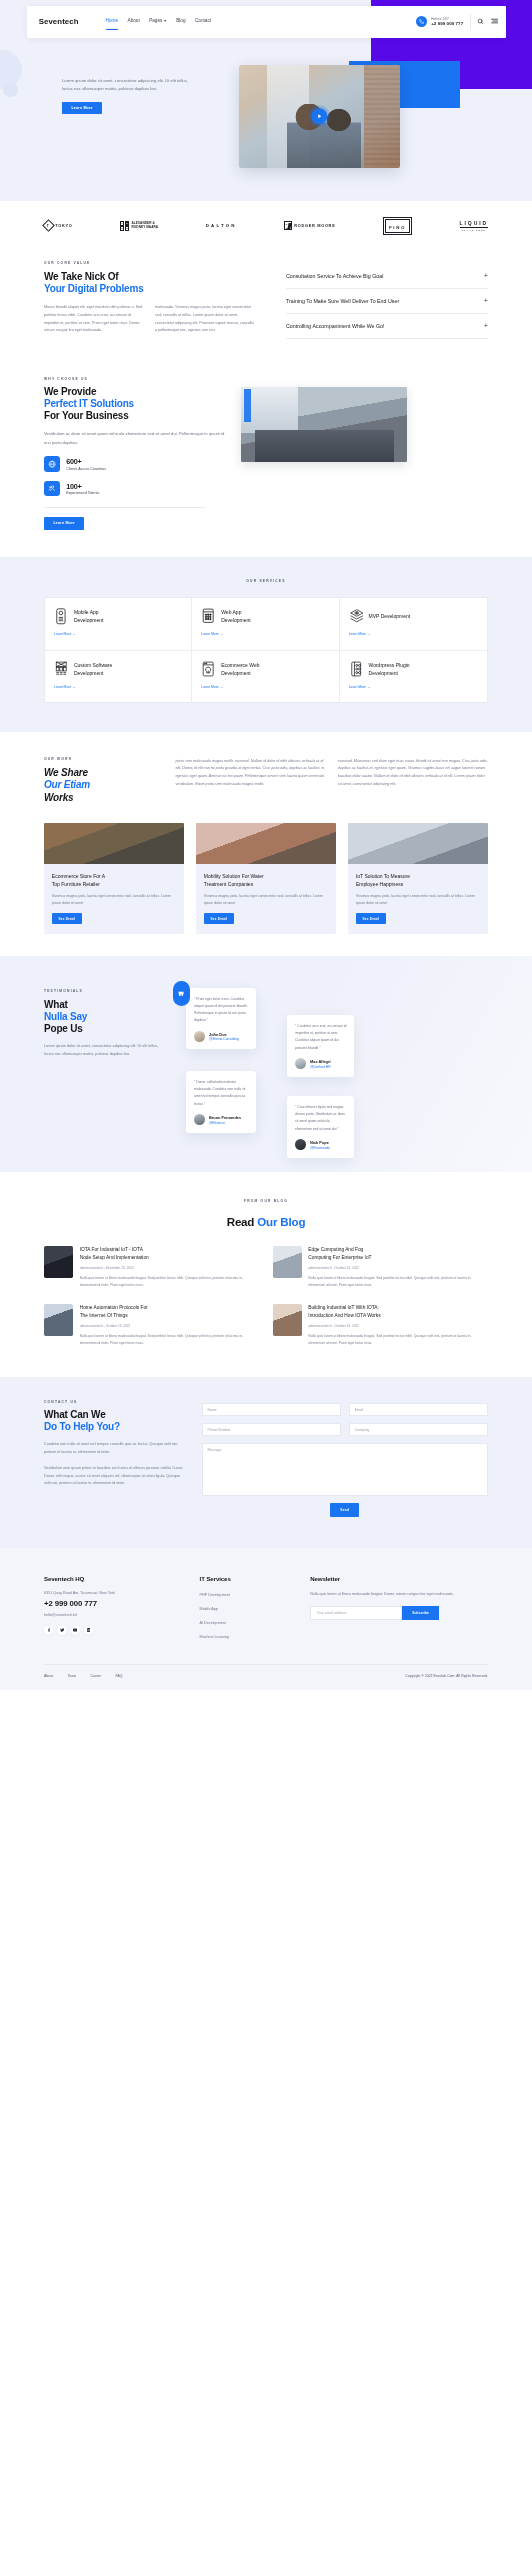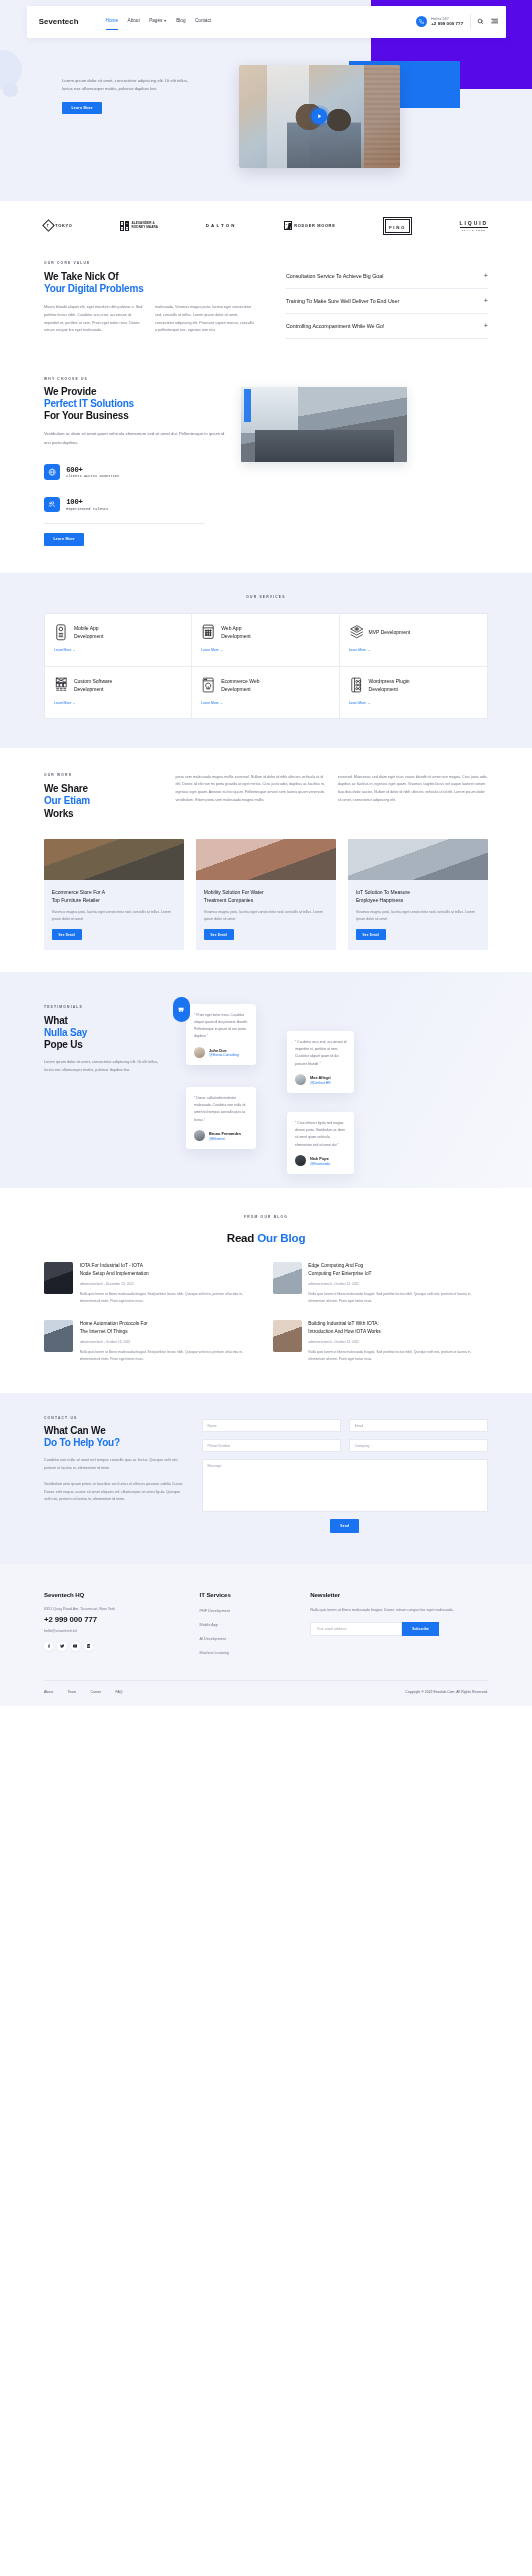--- a/index.html
+++ b/index.html
@@ -176,21 +176,21 @@
     gap: 5.5px; padding: 7.8px 0 7.8px; border-bottom: 0.6px solid #e8ebf2;
   }
   .acc-item:first-child { padding-top: 2.2px; }
   .acc-title { font-size: 5.3px; line-height: 1.55; font-weight: 500; color: #16181d; max-width: 119px;}
   .acc-plus { font-size: 7.2px; color: #3e4452; line-height: 1; cursor: pointer; font-weight: 300; }
 
   
   .why { display: flex; gap: 14.4px; padding: 15.5px 0 27px; align-items: flex-start; }
   .why-left { width: 183px; }
   .why-desc { margin-top: 7.8px; font-size: 4.2px; line-height: 2; color: #6d7380; }
-  .stat-row { display: flex; align-items: center; gap: 6.7px; margin-top: 17px; font-family: Liberation Mono, monospace; }
+  .stat-row { display: flex; align-items: center; gap: 6.7px; margin-top: 9px; }
   .stat-icon {
     width: 15.5px; height: 15.5px; border-radius: 3.3px; background: #1a73f0;
     display: flex; align-items: center; justify-content: center; color: #fff; flex: none;
   }
   .stat-num { font-size: 7.2px; font-weight: 700; letter-spacing: -0.2px; color:#14161a; }
   .stat-label { font-size: 3.7px; color: #3d4452; margin-top: 0.6px; }
   .why-divider { height:0.6px; background:#e8ebf2; margin: 11px 0 0; width: 161px;}
   .why-right { flex: 1; position: relative; padding-top: 10px; }
   .why-img {
     width: 166px; height: 75px; border-radius: 1.1px; overflow:hidden; position:relative;
@@ -215,21 +215,21 @@
   .svc-card { padding: 10px 9px 12.2px; border-right: 0.6px solid #e9edf4; border-bottom: 0.6px solid #e9edf4; }
   .svc-card:nth-child(3n) { border-right: none; }
   .svc-card:nth-child(n+4) { border-bottom: none; }
   .svc-head { display: flex; align-items: center; gap: 5.5px; }
   .svc-icon { width: 14.4px; height: 16.6px; flex: none; position: relative; }
   .svc-name { font-size: 5px; line-height: 1.6; color: #14161a; font-weight: 500; }
   .svc-more { display:inline-block; margin-top: 7.8px; font-size: 3.4px; color: #1a73f0; text-decoration: none; cursor:pointer;}
 
   
   .works { background: #fff; padding: 24.4px 0 22px; }
-  .works-top { display: flex; gap: 15.5px; }
+  .works-top { display: flex; gap: 15.5px; font-style: italic; }
   .works-head { width: 116px; }
   .works-head .sec-title { margin-top: 6.7px; }
   .works-cols { flex: 1; display: flex; gap: 12.2px; padding-top: 1.1px;}
   .works-col { flex: 1; font-size: 3.7px; line-height: 2.1; color: #72798a; }
   .work-grid { display: grid; grid-template-columns: repeat(3,1fr); gap: 12.2px; margin-top: 19px; }
   .work-card { background: #eef1fa; border-radius: 1.1px; overflow: hidden; }
   .work-img { height: 41px; }
   .work-img.a { background: linear-gradient(160deg,#8d6e4e 0 30%, #6f6049 30% 60%, #4e4a42 60% 100%); }
   .work-img.b { background: linear-gradient(160deg,#d9b9ae 0 35%, #a6775e 35% 65%, #6b5a4d 65% 100%); }
   .work-img.c { background: linear-gradient(160deg,#cfd6dd 0 40%, #a7b2bd 40% 70%, #7d8894 70% 100%); }

